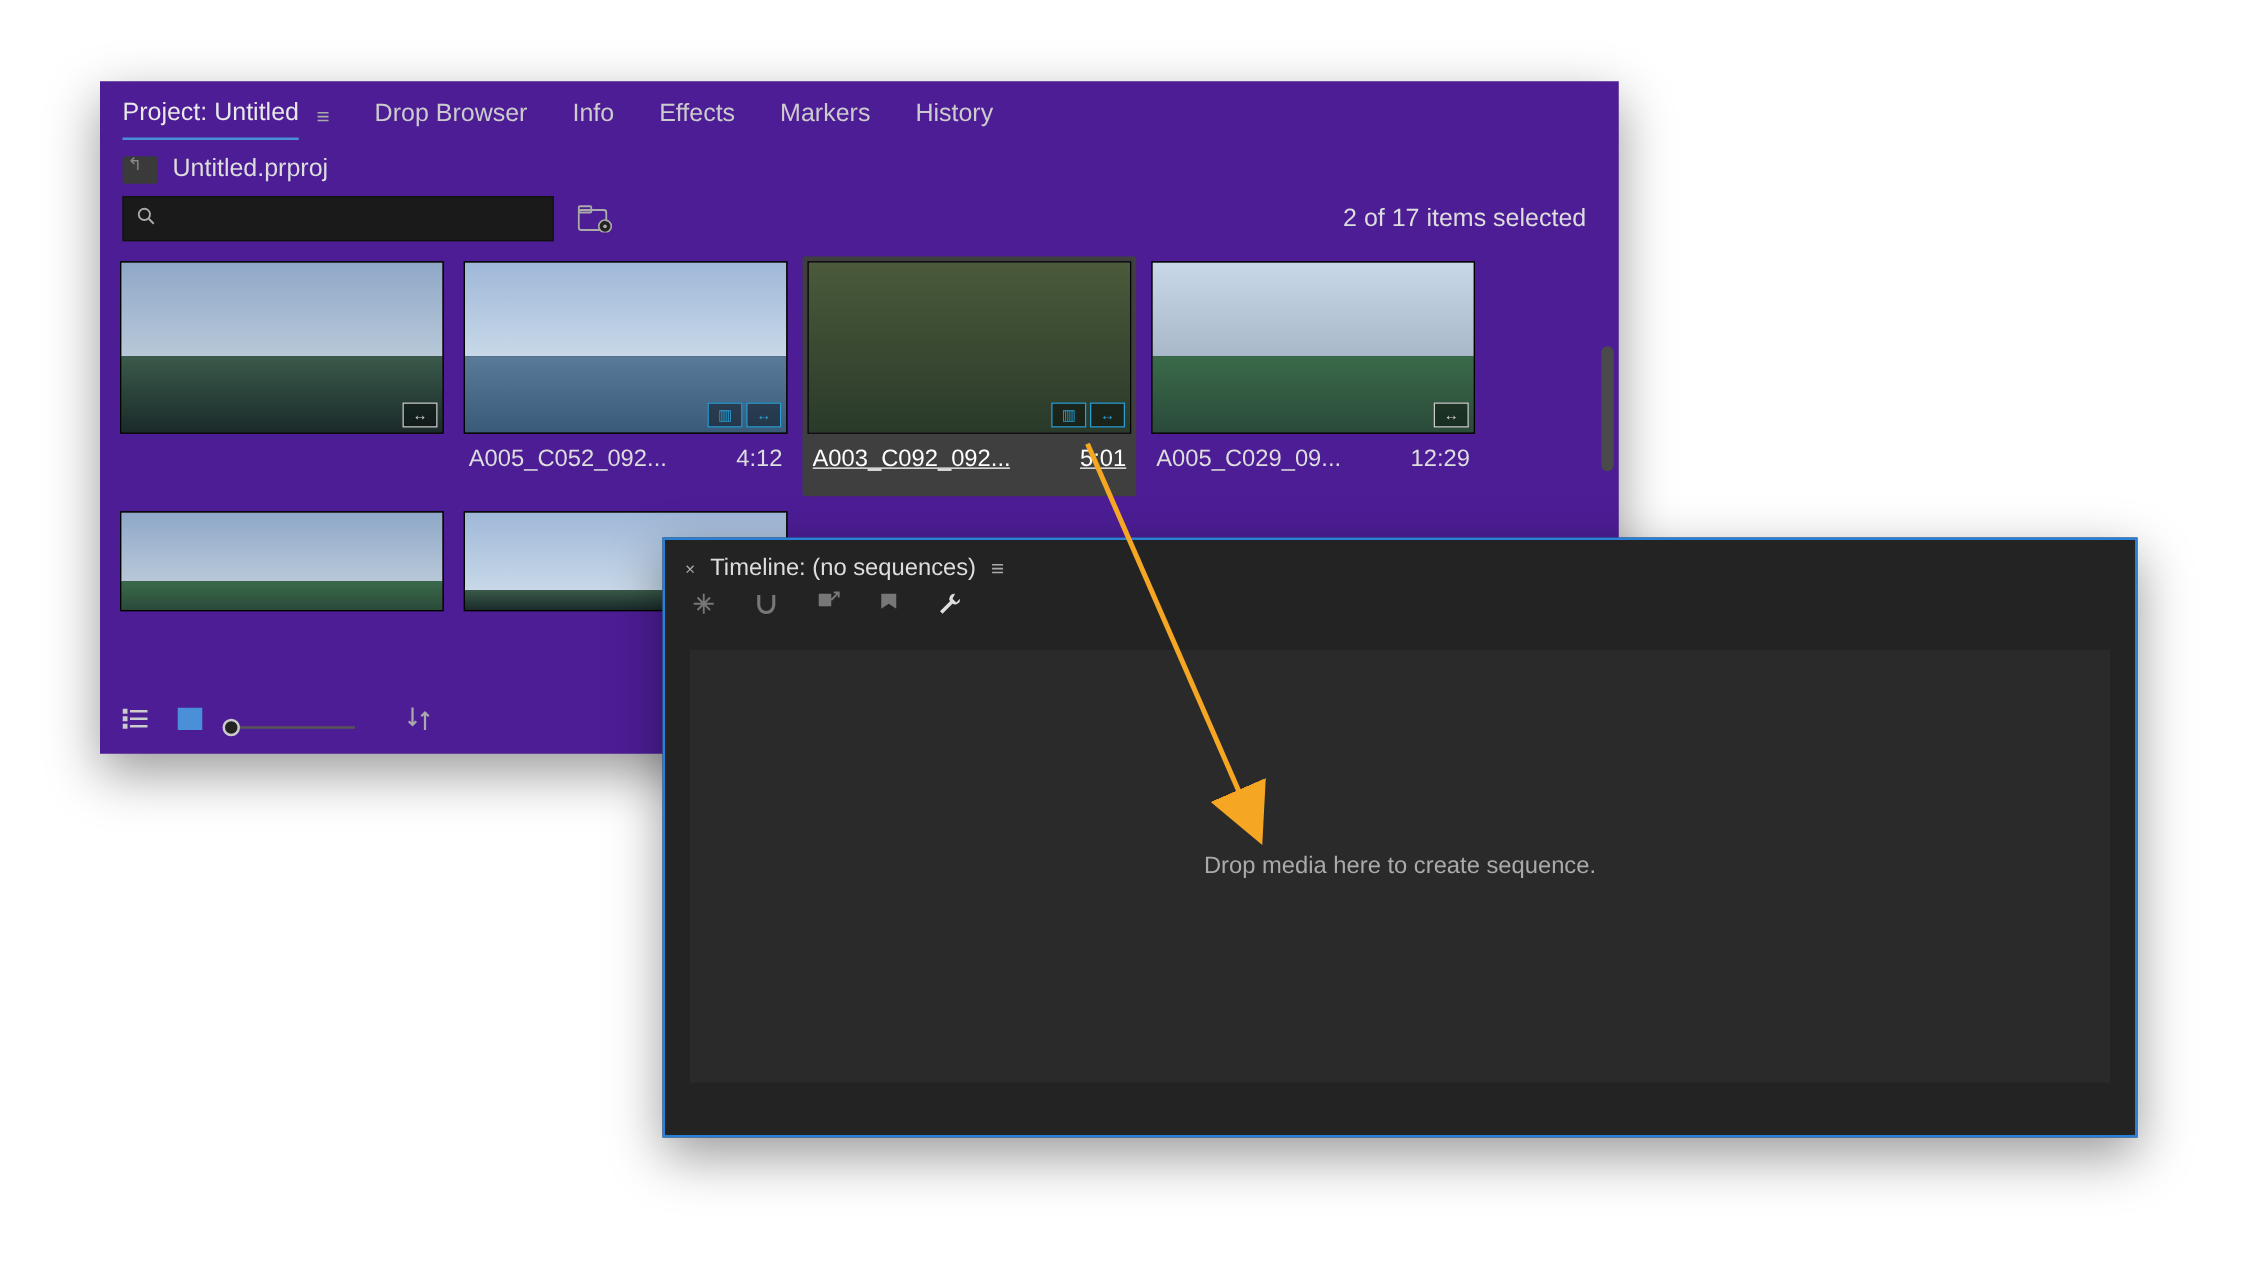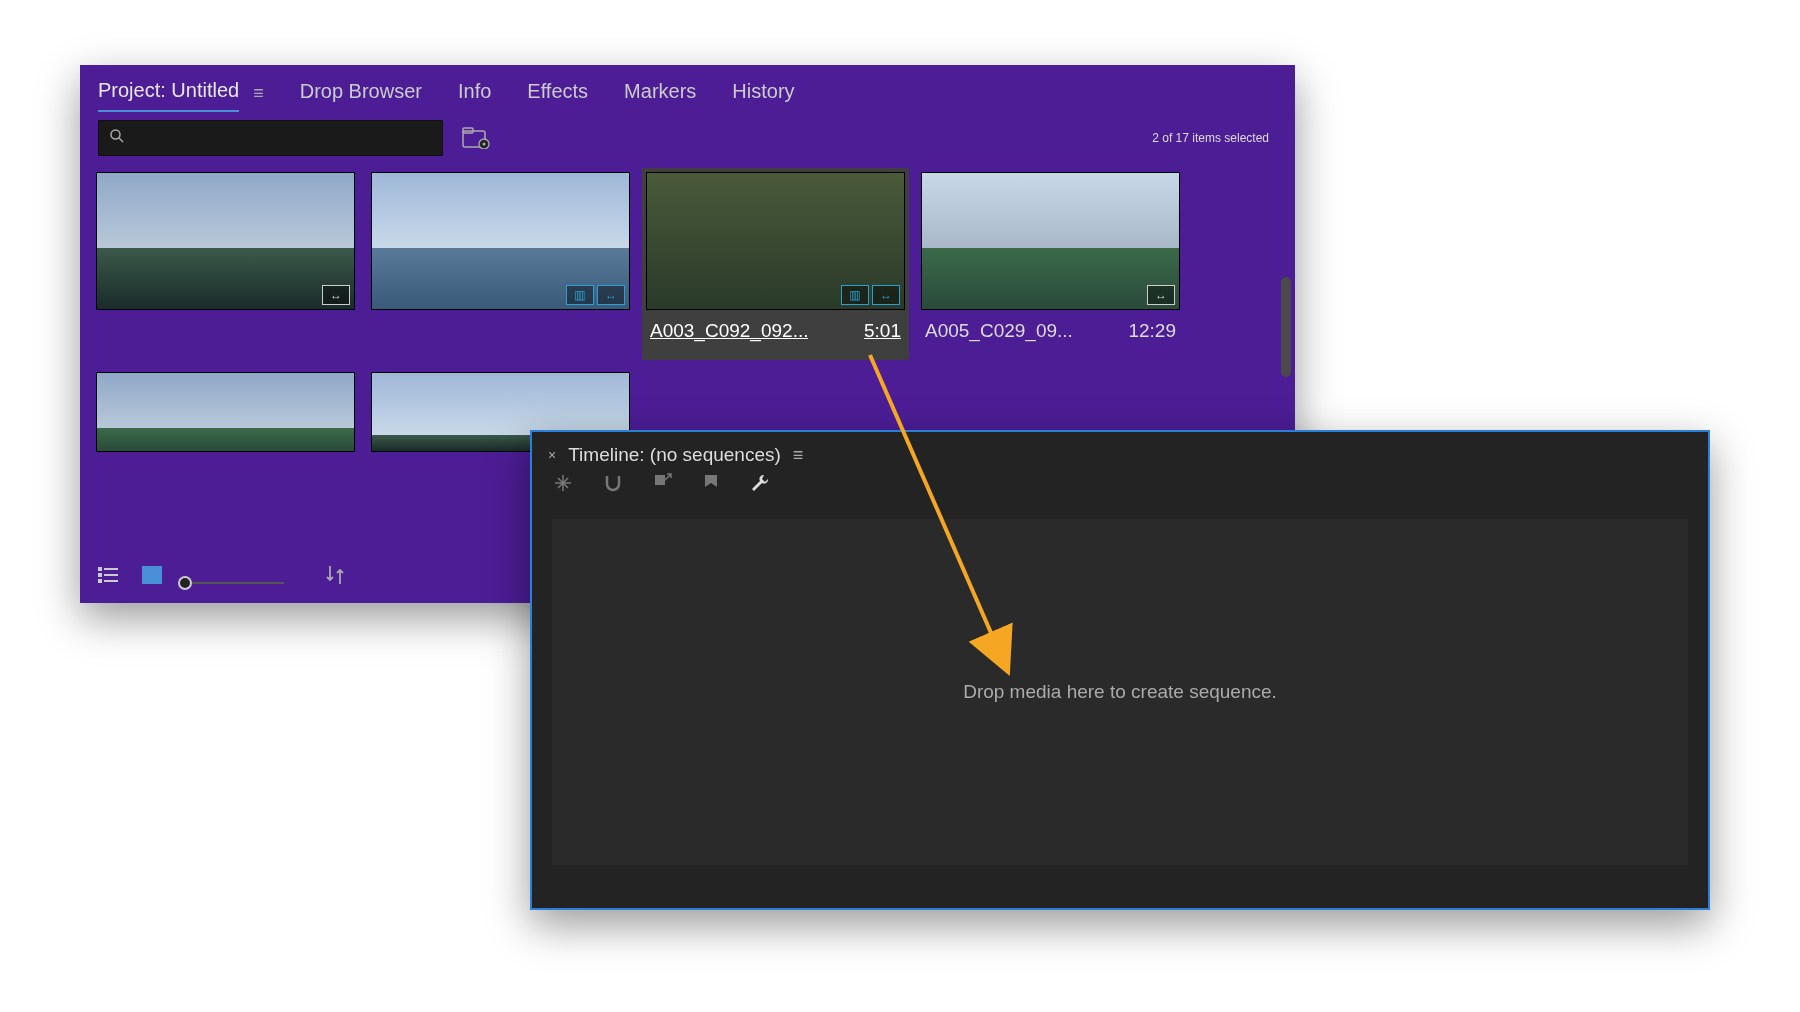--- a/index.html
+++ b/index.html
@@ -82,21 +82,21 @@
   .new-bin-icon {
     width: 30px; height: 24px;
     display: inline-flex;
     align-items: center;
     justify-content: center;
     color: #aaa;
   }
   .selection-status {
     margin-left: auto;
     color: #ddd;
-    font-size: 12px;
+    font-size: 20px;
     padding-right: 8px;
   }
   
   .clips-grid {
     display: grid;
     grid-template-columns: repeat(4, 267px);
     gap: 8px;
     padding: 0 12px;
     overflow: hidden;
     height: 298px;
@@ -271,20 +271,24 @@
   <div class="tabs">
     <span class="tab active">Project: Untitled</span>
     <span class="tabmenu-icon">≡</span>
     <span class="tab">Drop Browser</span>
     <span class="tab">Info</span>
     <span class="tab">Effects</span>
     <span class="tab">Markers</span>
     <span class="tab">History</span>
   </div>
 
+  <div class="project-path">
+    <span class="bin-icon"></span>
+    <span>Untitled.prproj</span>
+  </div>
 
   <div class="toolbar-row">
     <div class="search-box">
       <span class="search-icon">
         <svg width="16" height="16" viewBox="0 0 16 16" fill="none">
             <circle cx="6.5" cy="6.5" r="4.5" stroke="#aaa" stroke-width="1.5"></circle>
             <line x1="10" y1="10" x2="14" y2="14" stroke="#aaa" stroke-width="1.5"></line>
           </svg>
       </span>
     </div>
@@ -313,20 +317,24 @@
     </div>
 
     <div class="clip">
       <div class="thumb">
         <div class="thumb-sky thumb-sky2"></div>
           <div class="thumb-water"></div>
         <div class="thumb-badges">
           <span class="badge">▥</span>
           <span class="badge">↔</span>
         </div>
+      </div>
+      <div class="clip-meta">
+        <span class="clip-name">A005_C052_092...</span>
+        <span>4:12</span>
       </div>
     </div>
 
     <div class="clip selected">
       <div class="thumb">
         <div class="thumb-jungle"></div>
         <div class="thumb-badges">
           <span class="badge">▥</span>
           <span class="badge">↔</span>
         </div>

